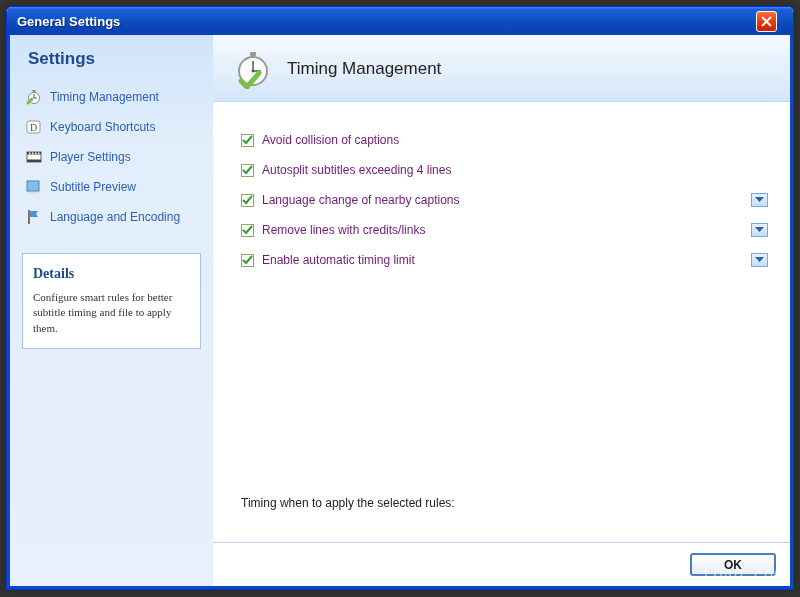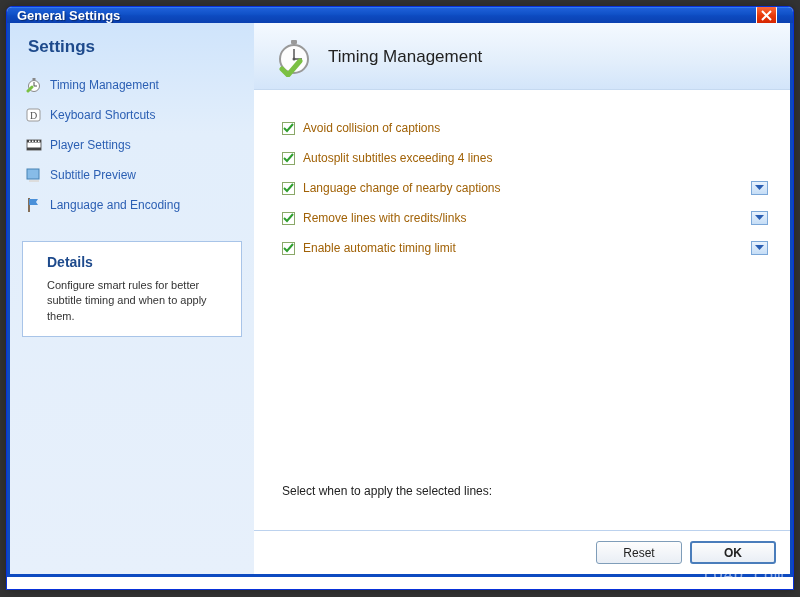--- a/index.html
+++ b/index.html
@@ -18,21 +18,21 @@
       top: 6px;
       width: 788px;
       height: 584px;
       background: #fff;
       border: 1px solid #0831d9;
       border-radius: 6px 6px 0 0;
       overflow: hidden;
       box-shadow: 0 0 8px rgba(0,0,0,0.3);
     }
     .titlebar {
-      height: 16px;
+      height: 28px;
       background: linear-gradient(to bottom, #3c8aff 0%, #1e5fd8 8%, #1052c8 45%, #0d4ac0 55%, #0a40b0 100%);
       display: flex;
       align-items: center;
       padding: 0 16px 0 10px;
       color: #fff;
       font-weight: bold;
       font-size: 13px;
       text-shadow: 1px 1px 1px rgba(0,0,0,0.4);
     }
     .titlebar-text { flex: 1; }
@@ -51,21 +51,21 @@
       cursor: pointer;
       line-height: 1;
     }
     .client-area {
       display: flex;
       height: calc(100% - 28px);
       border: 3px solid #0d4ac0;
       border-top: none;
     }
     .sidebar {
-      width: 244px;
+      width: 203px;
       background: linear-gradient(to bottom, #cfe4fb 0%, #e2eefb 20%, #e7f0fb 100%);
       padding: 14px 12px;
       display: flex;
       flex-direction: column;
     }
     .sidebar-heading {
       color: #1e4a8c;
       font-size: 17px;
       font-weight: bold;
       margin-bottom: 16px;
@@ -89,22 +89,23 @@
       margin-right: 8px;
       display: flex;
       align-items: center;
       justify-content: center;
       flex-shrink: 0;
     }
     .details-panel {
       margin-top: 18px;
       background: #fff;
       border: 1px solid #a8c4e8;
-      padding: 12px 24px;
+      padding: 12px 10px;
       flex-shrink: 0;
+      font-family: Liberation Serif, serif;
     }
     .details-heading {
       color: #1e4a8c;
       font-size: 14px;
       font-weight: bold;
       margin-bottom: 8px;
     }
     .details-text {
       color: #333;
       font-size: 11px;
@@ -153,21 +154,21 @@
       border: 1px solid #8aa868;
       background: #fff;
       margin-right: 8px;
       display: inline-flex;
       align-items: center;
       justify-content: center;
       cursor: pointer;
     }
     .checkbox svg { display: block; }
     .option-label {
-      color: #a16207;
+      color: #701a75;
       font-size: 12px;
       flex: 1;
     }
     .expand-btn {
       width: 17px;
       height: 14px;
       border: 1px solid #7ba7d8;
       background: linear-gradient(to bottom, #e8f2fd, #c5ddf6);
       cursor: pointer;
       display: flex;
@@ -309,21 +310,21 @@
                 <line x1="3" y1="1" x2="3" y2="15" stroke="#654321" stroke-width="1.5"></line>
                 <path d="M3 2 L12 2 L10 5 L12 8 L3 8 Z" fill="#4a90d9"></path>
               </svg>
           </span>
           <span>Language and Encoding</span>
         </li>
       </ul>
 
       <div class="details-panel">
         <div class="details-heading">Details</div>
-        <div class="details-text">Configure smart rules for better subtitle timing and when to apply them.</div>
+        <div class="details-text">Configure smart rules for better subtitle timing and file to apply them.</div>
       </div>
     </div>
 
     <div class="main">
       <div class="main-header">
         <span class="main-header-icon">
           <svg width="40" height="40" viewBox="0 0 40 40">
             <circle cx="20" cy="22" r="14" fill="#fdfdfd" stroke="#999" stroke-width="2"></circle>
             <rect x="17" y="3" width="6" height="4" rx="1" fill="#999"></rect>
             <line x1="20" y1="7" x2="20" y2="9" stroke="#999" stroke-width="2"></line>
@@ -389,25 +390,24 @@
           <span class="expand-btn">
             <svg width="9" height="6" viewBox="0 0 9 6">
                 <path d="M0 0 L4.5 5 L9 0 Z" fill="#2b5fb3"></path>
               </svg>
           </span>
         </div>
 
         <div class="spacer"></div>
 
         <div class="apply-section">
-          <div class="apply-label">Select when to apply the selected lines:</div>
+          <div class="apply-label">Timing when to apply the selected rules:</div>
         </div>
       </div>
 
       <div class="footer">
-        <button class="btn">Reset</button>
         <button class="btn default">OK</button>
       </div>
     </div>
   </div>
 </div>
 
 <div class="watermark">LO4D.com</div>
 
 </body></html>

